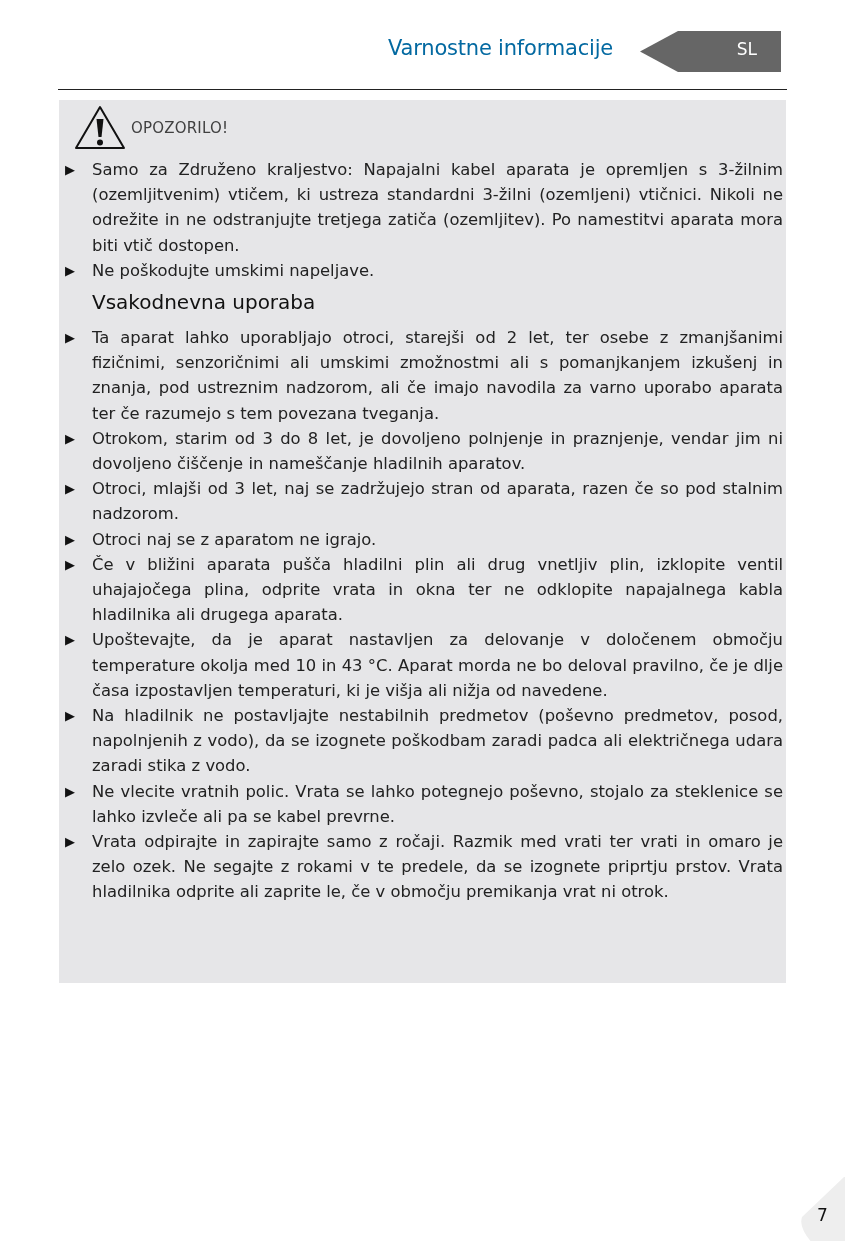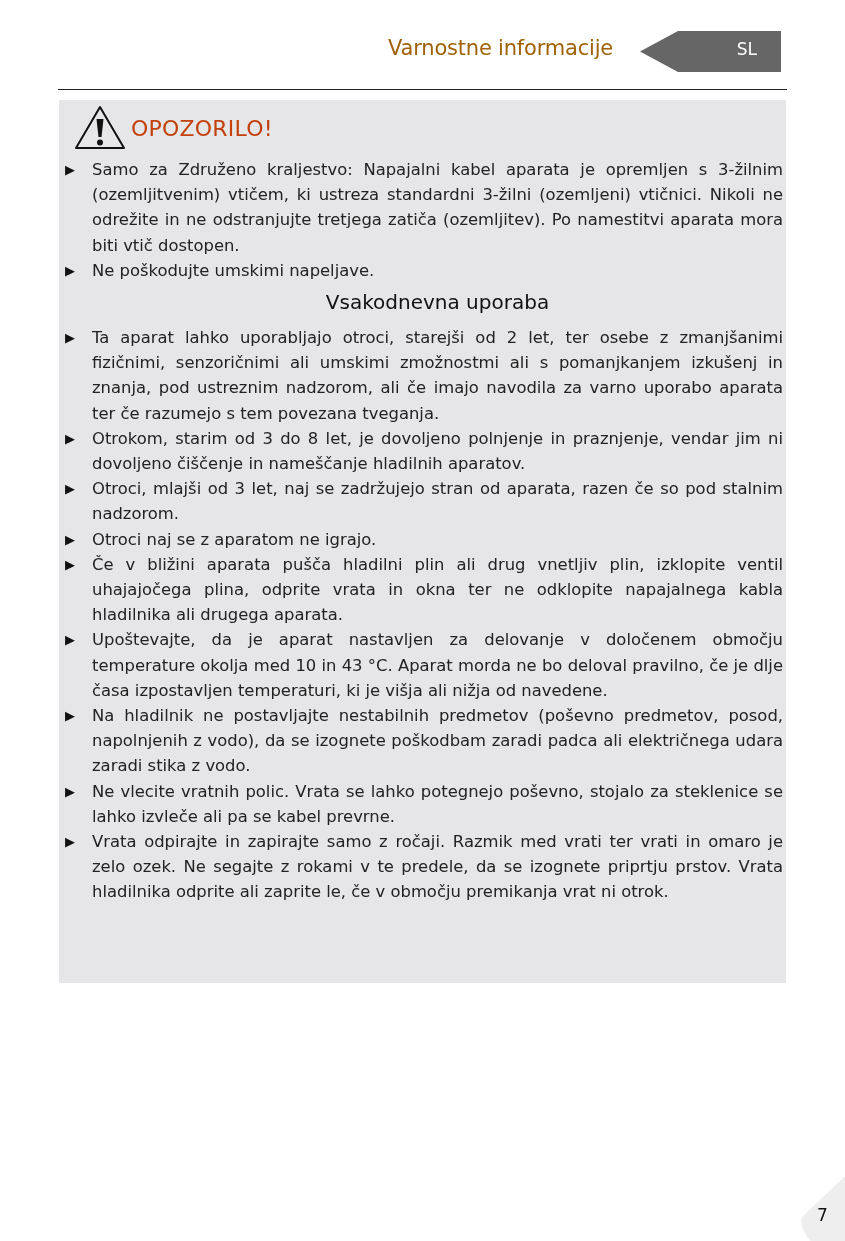--- a/index.html
+++ b/index.html
@@ -2,53 +2,53 @@
 <html><head>
 <meta charset="utf-8">
 <style>
   html, body { margin: 0; padding: 0; background: #ffffff; }
   body {
     width: 845px; height: 1241px; position: relative; overflow: hidden;
     font-family: "DejaVu Sans", sans-serif; color: #1a1a1a;
   }
   .header-title {
     position: absolute; left: 388px; top: 36px;
-    font-size: 21px; color: #a16207; letter-spacing: -0.2px;
+    font-size: 21px; color: #0369a1; letter-spacing: -0.2px;
   }
   .lang-tab {
     position: absolute; left: 640px; top: 31px; width: 141px; height: 41px;
   }
   .lang-tab svg { position: absolute; left: 0; top: 0; }
   .lang-tab .lang-label {
     position: absolute; right: 24px; top: 8px; color: #fff; font-size: 17px;
   }
   .header-rule {
     position: absolute; left: 58px; top: 89px; width: 729px; height: 1px; background: #222;
   }
   .warning-box {
     position: absolute; left: 59px; top: 100px; width: 727px; height: 883px;
     background: #e6e6e8;
   }
   .warning-head {
     position: absolute; left: 14px; top: 4px; height: 48px; display: flex; align-items: center;
   }
   .warning-head svg { margin-right: 4px; }
-  .warning-title { font-size: 22px; color: #c2410c; letter-spacing: 0.2px; }
+  .warning-title { font-size: 15px; color: #404040; letter-spacing: 0.2px; }
   .content {
     position: absolute; left: 6px; top: 57px; width: 718px;
     font-size: 16.4px; line-height: 25.2px; color: #222;
   }
   .item { position: relative; padding-left: 27px; text-align: justify; }
   .item .bullet {
     position: absolute; left: 0; top: 0; font-size: 13px; color: #111;
   }
   .item p { margin: 0; }
   .section-heading {
     padding-left: 27px; font-size: 20px; color: #111;
-    margin-top: 5px; margin-bottom: 9px; line-height: 28px; text-align: center;
+    margin-top: 5px; margin-bottom: 9px; line-height: 28px;
   }
   .page-tab {
     position: absolute; left: 796px; top: 1177px; width: 60px; height: 70px;
   }
   .page-num {
     position: absolute; left: 817px; top: 1205px; font-size: 17px; color: #111;
   }
 </style>
 </head>
 <body>

